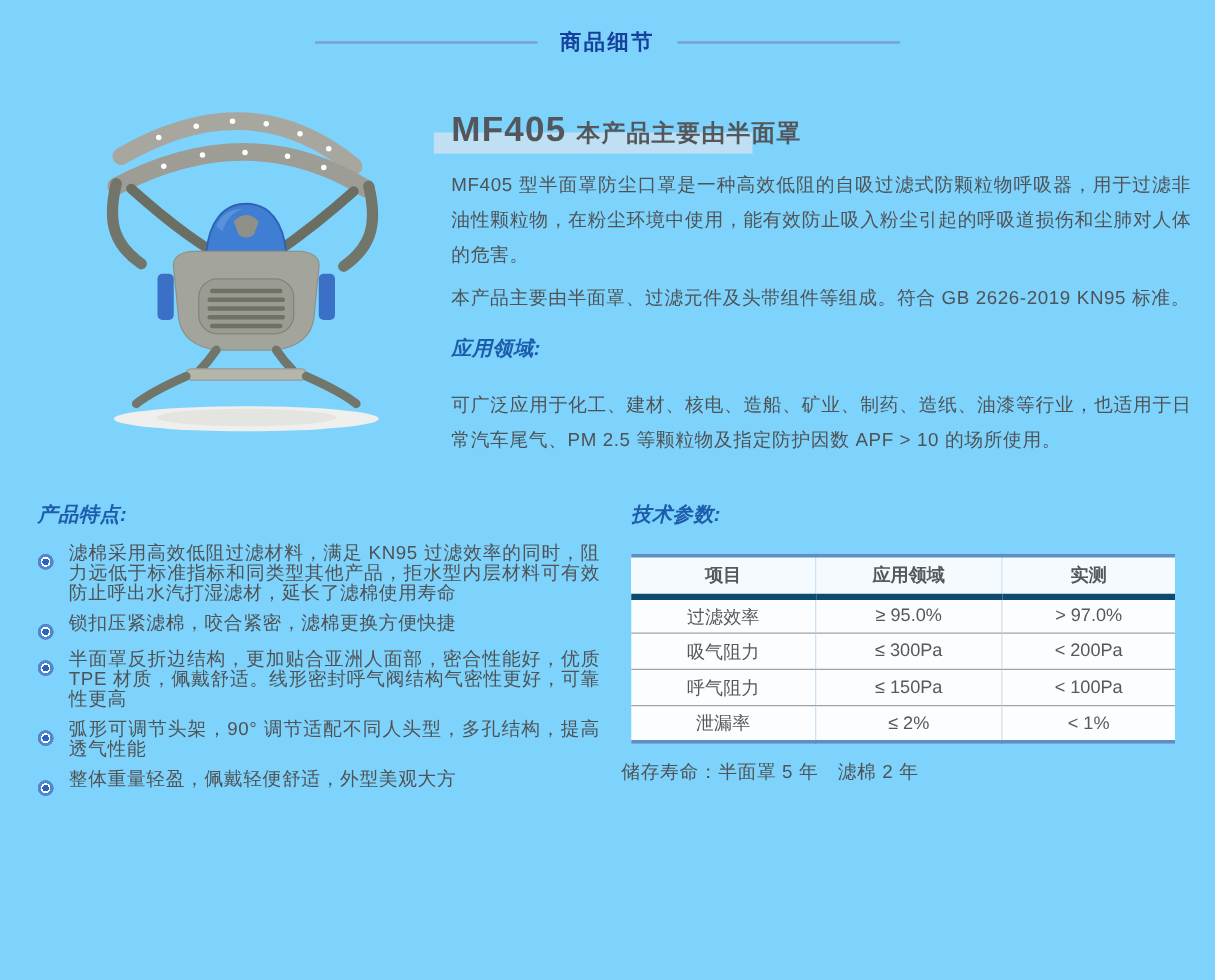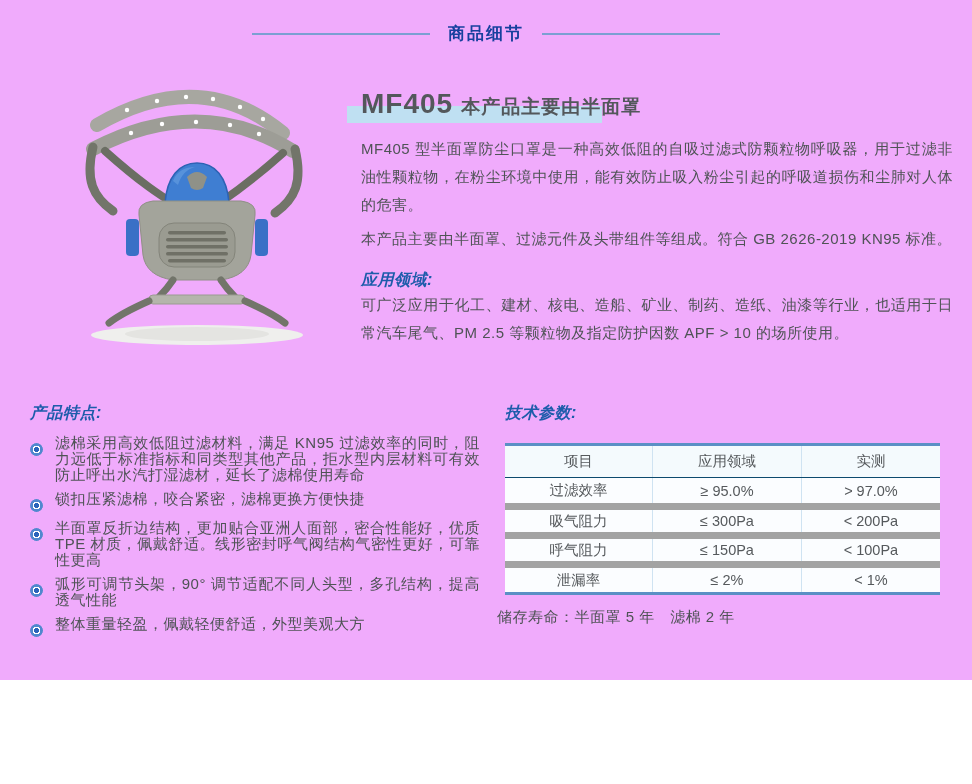--- a/index.html
+++ b/index.html
@@ -1,18 +1,18 @@
 <!DOCTYPE html>
 <html><head>
 <meta charset="utf-8">
 <style>
   * { margin:0; padding:0; box-sizing:border-box; }
   html,body { background:#ffffff; }
   .page {
-    position:relative; width:972px; height:680px; background:#f0abfc;
+    position:relative; width:972px; height:784px; background:#7dd3fc;
     font-family:"Liberation Sans","DejaVu Sans",sans-serif;
     color:#4f5356; overflow:hidden;
   }
   
   .header-band {
     position:absolute; top:22px; left:0; width:100%;
     display:flex; align-items:center; justify-content:center; gap:18px;
   }
   .header-line { width:178px; height:2px; background:#7c9fd2; }
   .header-title {
@@ -39,46 +39,46 @@
     letter-spacing:0.5px;
   }
   .p1 { margin-top:9px; }
   .p2 { margin-top:6px; }
   .section-heading {
     font-size:16px; font-weight:bold; color:#1d5cab; line-height:22px;
     letter-spacing:0.5px;
     font-style:italic;
   }
   .app-heading { margin-top:16px; }
-  .p3 { margin-top:0; }
+  .p3 { margin-top:20px; }
   
   .features-col { position:absolute; left:30px; top:402px; width:450px; }
   .features-list { list-style:none; margin-top:11px; }
   .feature-item { display:flex; gap:12px; margin-bottom:8px; }
   .bullet-icon {
     flex:0 0 13px; width:13px; height:13px; margin-top:8px; border-radius:50%;
     background:radial-gradient(circle at 50% 50%,
       #2b64ba 0 2.6px, #ffffff 2.6px 3.9px, #5187ce 3.9px 6.5px, rgba(0,0,0,0) 6.5px);
   }
   .feature-text { font-size:15px; line-height:16px; text-align:justify; letter-spacing:0.5px; }
 
   .specs-col { position:absolute; left:505px; top:402px; width:436px; }
   .specs-table {
     width:435px; margin-top:19px; border-collapse:collapse;
     border-top:3px solid #5b8fc5; border-bottom:3px solid #5b8fc5;
     background:#fbfdff;
   }
   .specs-table th {
-    height:33px; font-size:14.5px; font-weight:normal; color:#55595c;
+    height:33px; font-size:14.5px; font-weight:bold; color:#55595c;
     text-align:center; background:#f4fafd;
-    border-bottom:1px solid #0c4a6e;
+    border-bottom:5px solid #0c4a6e;
   }
   .specs-table td {
     height:29px; font-size:14.5px; color:#55595c; text-align:center;
-    border-bottom:7px solid #a3a3a3;
+    border-bottom:1px solid #a3a3a3;
   }
   .specs-table tr > *:nth-child(n+2) { border-left:1px solid #cfe3f2; }
   .specs-table tbody tr:last-child td { border-bottom:none; }
   .specs-note { margin-top:13px; margin-left:-8px; font-size:15px; color:#4f5356; letter-spacing:0.5px; }
 </style>
 </head>
 <body>
 
 <div class="page">
 

